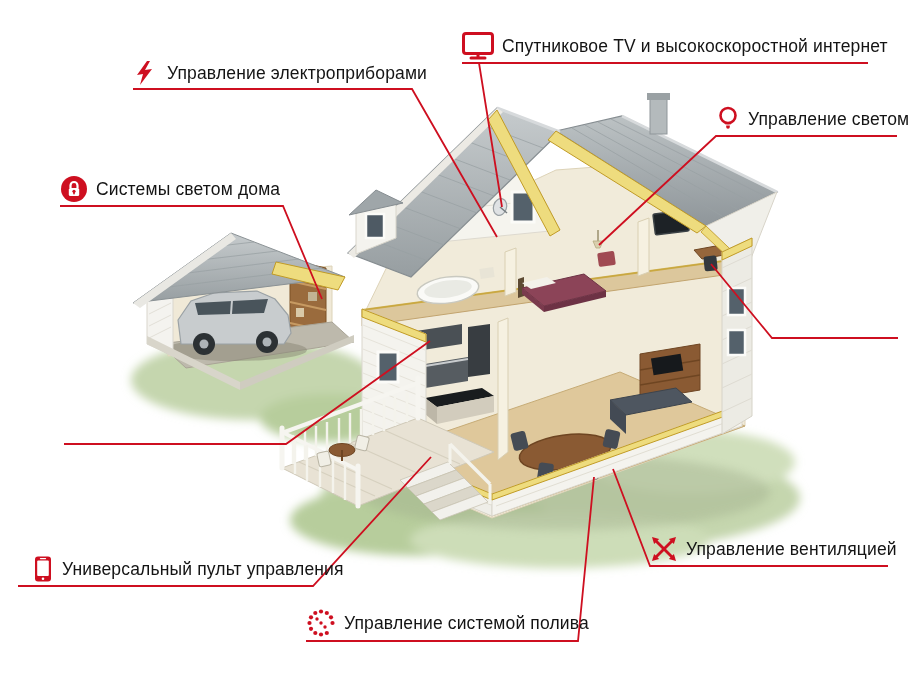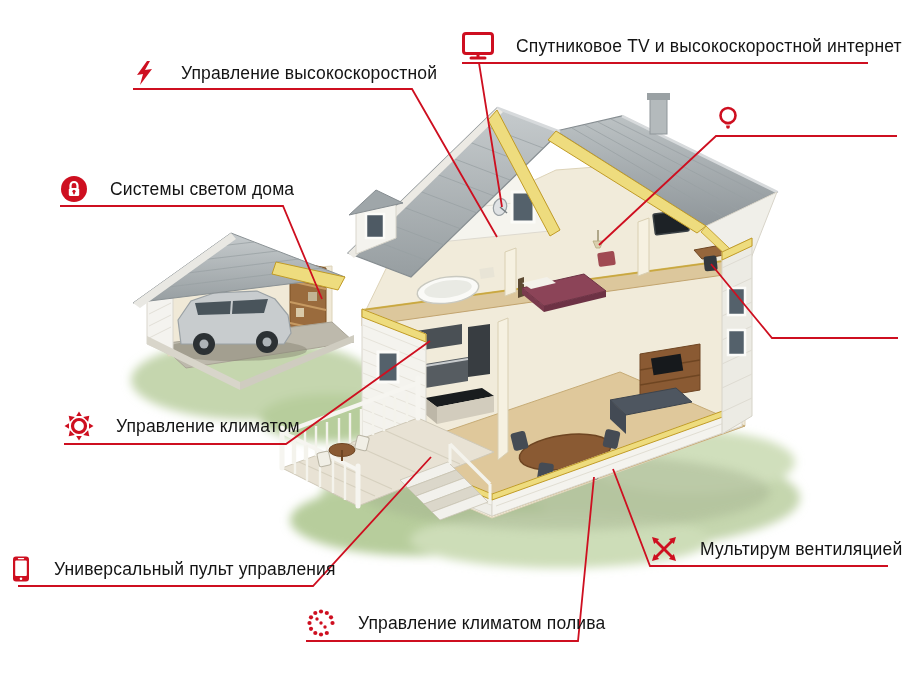--- a/index.html
+++ b/index.html
@@ -1,19 +1,19 @@
 <!DOCTYPE html>
 <html style="--accent: #ce0f20; --text: #141414; --background: #ffffff;"><head>
 <meta charset="utf-8">
 <style>
   html,body{margin:0;padding:0;background:#fff;}
   .stage{position:relative;width:910px;height:683px;background:var(--background,#fff);overflow:hidden;
          font-family:"Liberation Sans","DejaVu Sans",sans-serif;}
   svg.scene{position:absolute;left:0;top:0;}
-  .callout{position:absolute;display:flex;align-items:center;gap:22px;white-space:nowrap;
+  .callout{position:absolute;display:flex;align-items:center;gap:8px;white-space:nowrap;
            color:var(--text,#141414);font-size:17.5px;font-weight:400;letter-spacing:.15px;}
   .callout .ic{flex:0 0 auto;display:block;}
   .leader{fill:none;stroke:var(--accent,#ce0f20);stroke-width:1.8;}
   .afill{fill:var(--accent,#ce0f20);}
   .astroke{stroke:var(--accent,#ce0f20);fill:none;}
   .awhite{fill:#ffffff;}
 </style>
 </head>
 <body>
 
@@ -230,80 +230,67 @@
     <path class="leader" d="M888,566 H650 L613,469"></path>
     <path class="leader" d="M18,586 H313 L431,457"></path>
     <path class="leader" d="M306,641 H578 L594,477"></path>
   </g>
 </svg>
 
 <div class="callout" style="left:133px;top:60px">
   <svg class="ic" width="26" height="26" viewBox="0 0 26 26">
     <polygon class="afill" points="14,1 4,15 10,14 7,25 19,9 12,10 17,1"></polygon>
   </svg>
-  <span>Управление высокоскоростной</span>
+  <span>Управление электроприборами</span>
 </div>
 
 <div class="callout" style="left:462px;top:32px">
   <svg class="ic" width="32" height="28" viewBox="0 0 32 28">
     <rect class="astroke" x="1.5" y="1.5" width="29" height="20" rx="2.5" stroke-width="3" fill="#ffffff"></rect>
     <line class="astroke" x1="16" y1="21.5" x2="16" y2="25" stroke-width="3"></line>
     <line class="astroke" x1="9" y1="26" x2="23" y2="26" stroke-width="3" stroke-linecap="round"></line>
   </svg>
   <span>Спутниковое TV и высокоскоростной интернет</span>
 </div>
 
 <div class="callout" style="left:716px;top:105px">
   <svg class="ic" width="24" height="28" viewBox="0 0 24 28">
     <circle class="astroke" cx="12" cy="10.5" r="7.5" stroke-width="2.6" fill="#ffffff"></circle>
     <rect class="afill" x="9.2" y="17" width="5.6" height="2.4"></rect>
     <path class="afill" d="M10.2,20.5h3.6v1.4a1.8,1.8 0 0 1 -3.6,0z"></path>
   </svg>
+  <span>Управление светом</span>
 </div>
 
 <div class="callout" style="left:60px;top:175px">
   <svg class="ic" width="28" height="28" viewBox="0 0 28 28">
     <circle class="afill" cx="14" cy="14" r="13"></circle>
     <path d="M10.5,13v-2.5a3.5,3.5 0 0 1 7,0V13" stroke="#ffffff" stroke-width="2.2" fill="none"></path>
     <rect class="awhite" x="8.8" y="13" width="10.4" height="8" rx="1.5"></rect>
     <circle class="afill" cx="14" cy="16.3" r="1.6"></circle>
     <rect class="afill" x="13.2" y="16.5" width="1.6" height="2.8"></rect>
   </svg>
   <span>Системы светом дома</span>
 </div>
 
 
-<div class="callout" style="left:64px;top:411px">
-  <svg class="ic" width="30" height="30" viewBox="0 0 30 30">
-    <circle class="astroke" cx="15" cy="15" r="6.5" stroke-width="3.2"></circle>
-    <polygon class="afill" points="29.5,15 25,12.2 25,17.8"></polygon>
-    <polygon class="afill" points="25.3,4.8 24.1,10.8 19.2,5.9"></polygon>
-    <polygon class="afill" points="15,0.5 12.2,5 17.8,5"></polygon>
-    <polygon class="afill" points="4.7,4.8 10.8,5.9 5.9,10.8"></polygon>
-    <polygon class="afill" points="0.5,15 5,12.2 5,17.8"></polygon>
-    <polygon class="afill" points="4.7,25.2 5.9,19.2 10.8,24.1"></polygon>
-    <polygon class="afill" points="15,29.5 12.2,25 17.8,25"></polygon>
-    <polygon class="afill" points="25.3,25.2 19.2,24.1 24.1,19.2"></polygon>
-  </svg>
-  <span>Управление климатом</span>
-</div>
 
 <div class="callout" style="left:650px;top:535px">
   <svg class="ic" width="28" height="28" viewBox="0 0 28 28">
     <line class="astroke" x1="6" y1="6" x2="22" y2="22" stroke-width="2.8"></line>
     <line class="astroke" x1="22" y1="6" x2="6" y2="22" stroke-width="2.8"></line>
     <polygon class="afill" points="2,2 9.1,4.1 4.1,9.1"></polygon>
     <polygon class="afill" points="26,26 23.9,18.9 18.9,23.9"></polygon>
     <polygon class="afill" points="26,2 23.9,9.1 18.9,4.1"></polygon>
     <polygon class="afill" points="2,26 9.1,23.9 4.1,18.9"></polygon>
   </svg>
-  <span>Мультирум вентиляцией</span>
-</div>
-
-<div class="callout" style="left:10px;top:555px">
+  <span>Управление вентиляцией</span>
+</div>
+
+<div class="callout" style="left:32px;top:555px">
   <svg class="ic" width="22" height="28" viewBox="0 0 22 28">
     <rect class="afill" x="3" y="1.5" width="16" height="25" rx="3"></rect>
     <rect class="awhite" x="5.2" y="5.5" width="11.6" height="15.5" rx="1"></rect>
     <circle class="awhite" cx="11" cy="23.7" r="1.3"></circle>
     <line x1="8.5" y1="3.6" x2="13.5" y2="3.6" stroke="#ffffff" stroke-width="1.4" stroke-linecap="round"></line>
   </svg>
   <span>Универсальный пульт управления</span>
 </div>
 
 <div class="callout" style="left:306px;top:608px">
@@ -316,16 +303,16 @@
         <circle class="afill" cx="5" cy="9.3" r="2.1"></circle>
     <circle class="afill" cx="3.5" cy="15" r="2.1"></circle>
         <circle class="afill" cx="5" cy="20.8" r="2.1"></circle>
     <circle class="afill" cx="9.3" cy="25" r="2.1"></circle>
         <circle class="afill" cx="15" cy="26.5" r="2.1"></circle>
     <circle class="afill" cx="20.8" cy="25" r="2.1"></circle>
     <circle class="afill" cx="11" cy="11" r="1.7"></circle>
         <circle class="afill" cx="15" cy="15" r="1.7"></circle>
         <circle class="afill" cx="19" cy="19" r="1.7"></circle>
   </svg>
-  <span>Управление климатом полива</span>
+  <span>Управление системой полива</span>
 </div>
 
 </div>
 
 </body></html>

